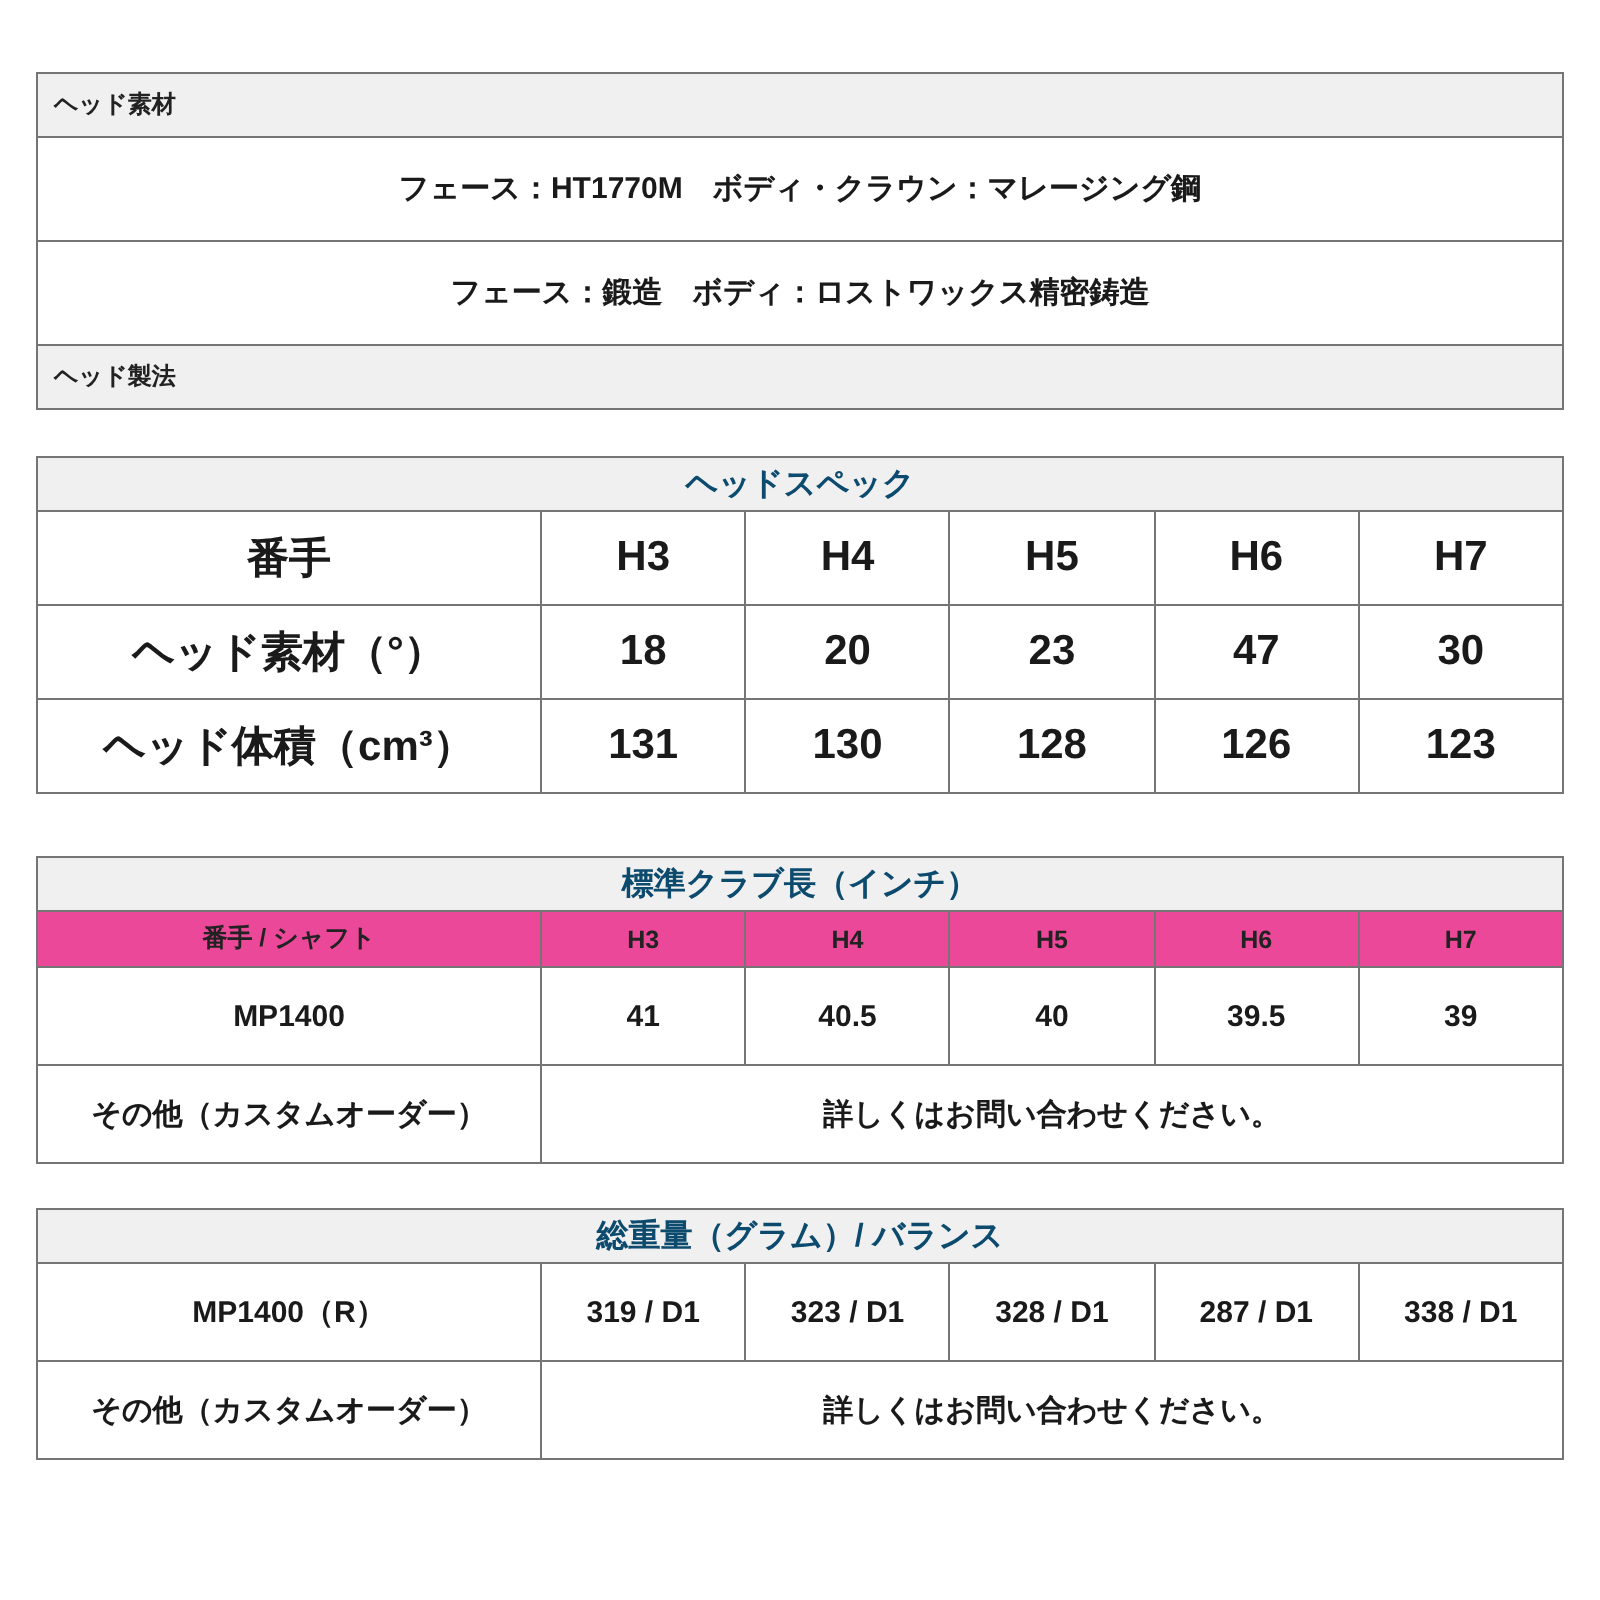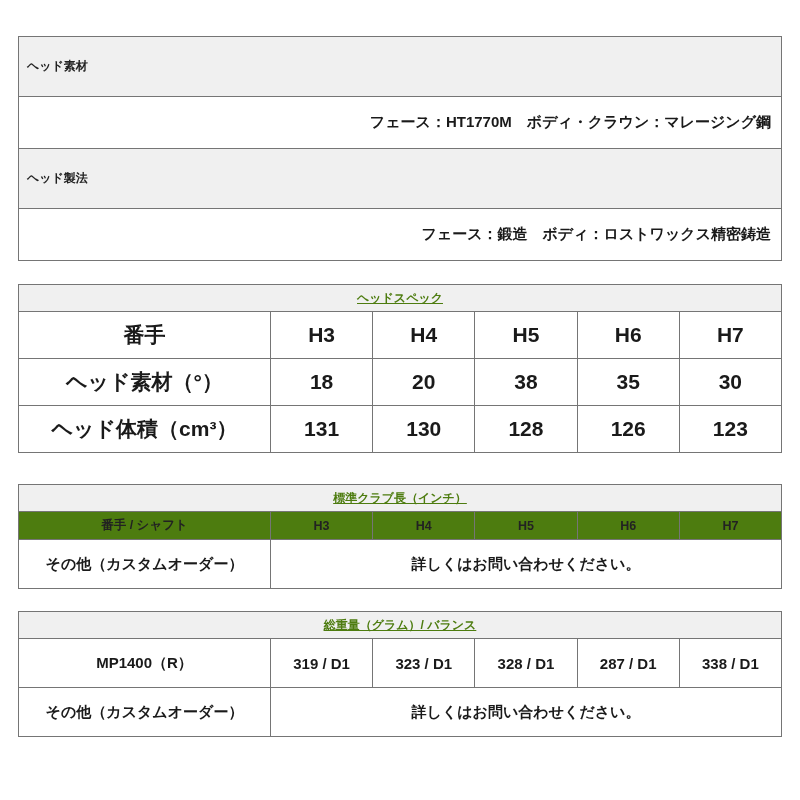--- a/index.html
+++ b/index.html
@@ -29,49 +29,48 @@
     vertical-align: middle;
     overflow: hidden;
     white-space: nowrap;
   }
   
   .kv-table td.bar {
     background: #f0f0f0;
     text-align: left;
     font-size: 12px;
     height: 23px;
-    padding: 18px 8px;
+    padding: 4px 8px;
     color: #222;
   }
   .kv-table td.val {
-    text-align: right;
+    text-align: center;
     font-size: 15px;
     height: 47px;
     padding: 2px 10px;
   }
   
   td.title {
     background: #f0f0f0;
-    font-size: 12px;
+    font-size: 16px;
     height: 24px;
-    color: #4d7c0f;
-    text-decoration: underline;
+    color: #0c4a6e;
   }
   col.c-label { width: 252px; }
   
   .spec-table { margin-top: 23px; }
   .spec-table td.cell {
     font-size: 21px;
     height: 44px;
   }
   
   .mini-table { margin-top: 31px; padding-left: 10px; }
   .mini-table.gap-sm { margin-top: 22px; border-radius: 23px; }
   .mini-table td.hdr {
-    background: #4d7c0f;
+    background: #ec4899;
     font-size: 12.5px;
     height: 25px;
     color: #222;
   }
   .mini-table td.cell {
     font-size: 15px;
     height: 46px;
   }
 </style>
 </head>
@@ -81,24 +80,24 @@
 
   <table class="kv-table">
     <tbody>
         <tr>
       <td class="bar">ヘッド素材</td>
     </tr>
     <tr>
       <td class="val">フェース：HT1770M　ボディ・クラウン：マレージング鋼</td>
     </tr>
     <tr>
+      <td class="val">フェース：鍛造　ボディ：ロストワックス精密鋳造</td>
+    </tr>
+    <tr>
       <td class="bar">ヘッド製法</td>
-    </tr>
-    <tr>
-      <td class="val">フェース：鍛造　ボディ：ロストワックス精密鋳造</td>
     </tr>
   </tbody>
     </table>
 
   <table class="spec-table">
     <colgroup>
         <col class="c-label">
         <col>
         <col>
         <col>
@@ -114,22 +113,22 @@
       <td class="cell">H3</td>
       <td class="cell">H4</td>
       <td class="cell">H5</td>
       <td class="cell">H6</td>
       <td class="cell">H7</td>
     </tr>
     <tr>
       <td class="cell">ヘッド素材（°）</td>
       <td class="cell">18</td>
       <td class="cell">20</td>
-      <td class="cell">38</td>
-      <td class="cell">35</td>
+      <td class="cell">23</td>
+      <td class="cell">47</td>
       <td class="cell">30</td>
     </tr>
     <tr>
       <td class="cell">ヘッド体積（cm³）</td>
       <td class="cell">131</td>
       <td class="cell">130</td>
       <td class="cell">128</td>
       <td class="cell">126</td>
       <td class="cell">123</td>
     </tr>
@@ -151,20 +150,28 @@
     </tr>
     <tr>
       <td class="hdr">番手 / シャフト</td>
       <td class="hdr">H3</td>
       <td class="hdr">H4</td>
       <td class="hdr">H5</td>
       <td class="hdr">H6</td>
       <td class="hdr">H7</td>
     </tr>
     <tr>
+      <td class="cell">MP1400</td>
+      <td class="cell">41</td>
+      <td class="cell">40.5</td>
+      <td class="cell">40</td>
+      <td class="cell">39.5</td>
+      <td class="cell">39</td>
+    </tr>
+    <tr>
       <td class="cell">その他（カスタムオーダー）</td>
       <td class="cell" colspan="5">詳しくはお問い合わせください。</td>
     </tr>
   </tbody>
     </table>
 
   <table class="mini-table gap-sm">
     <colgroup>
         <col class="c-label">
         <col>

